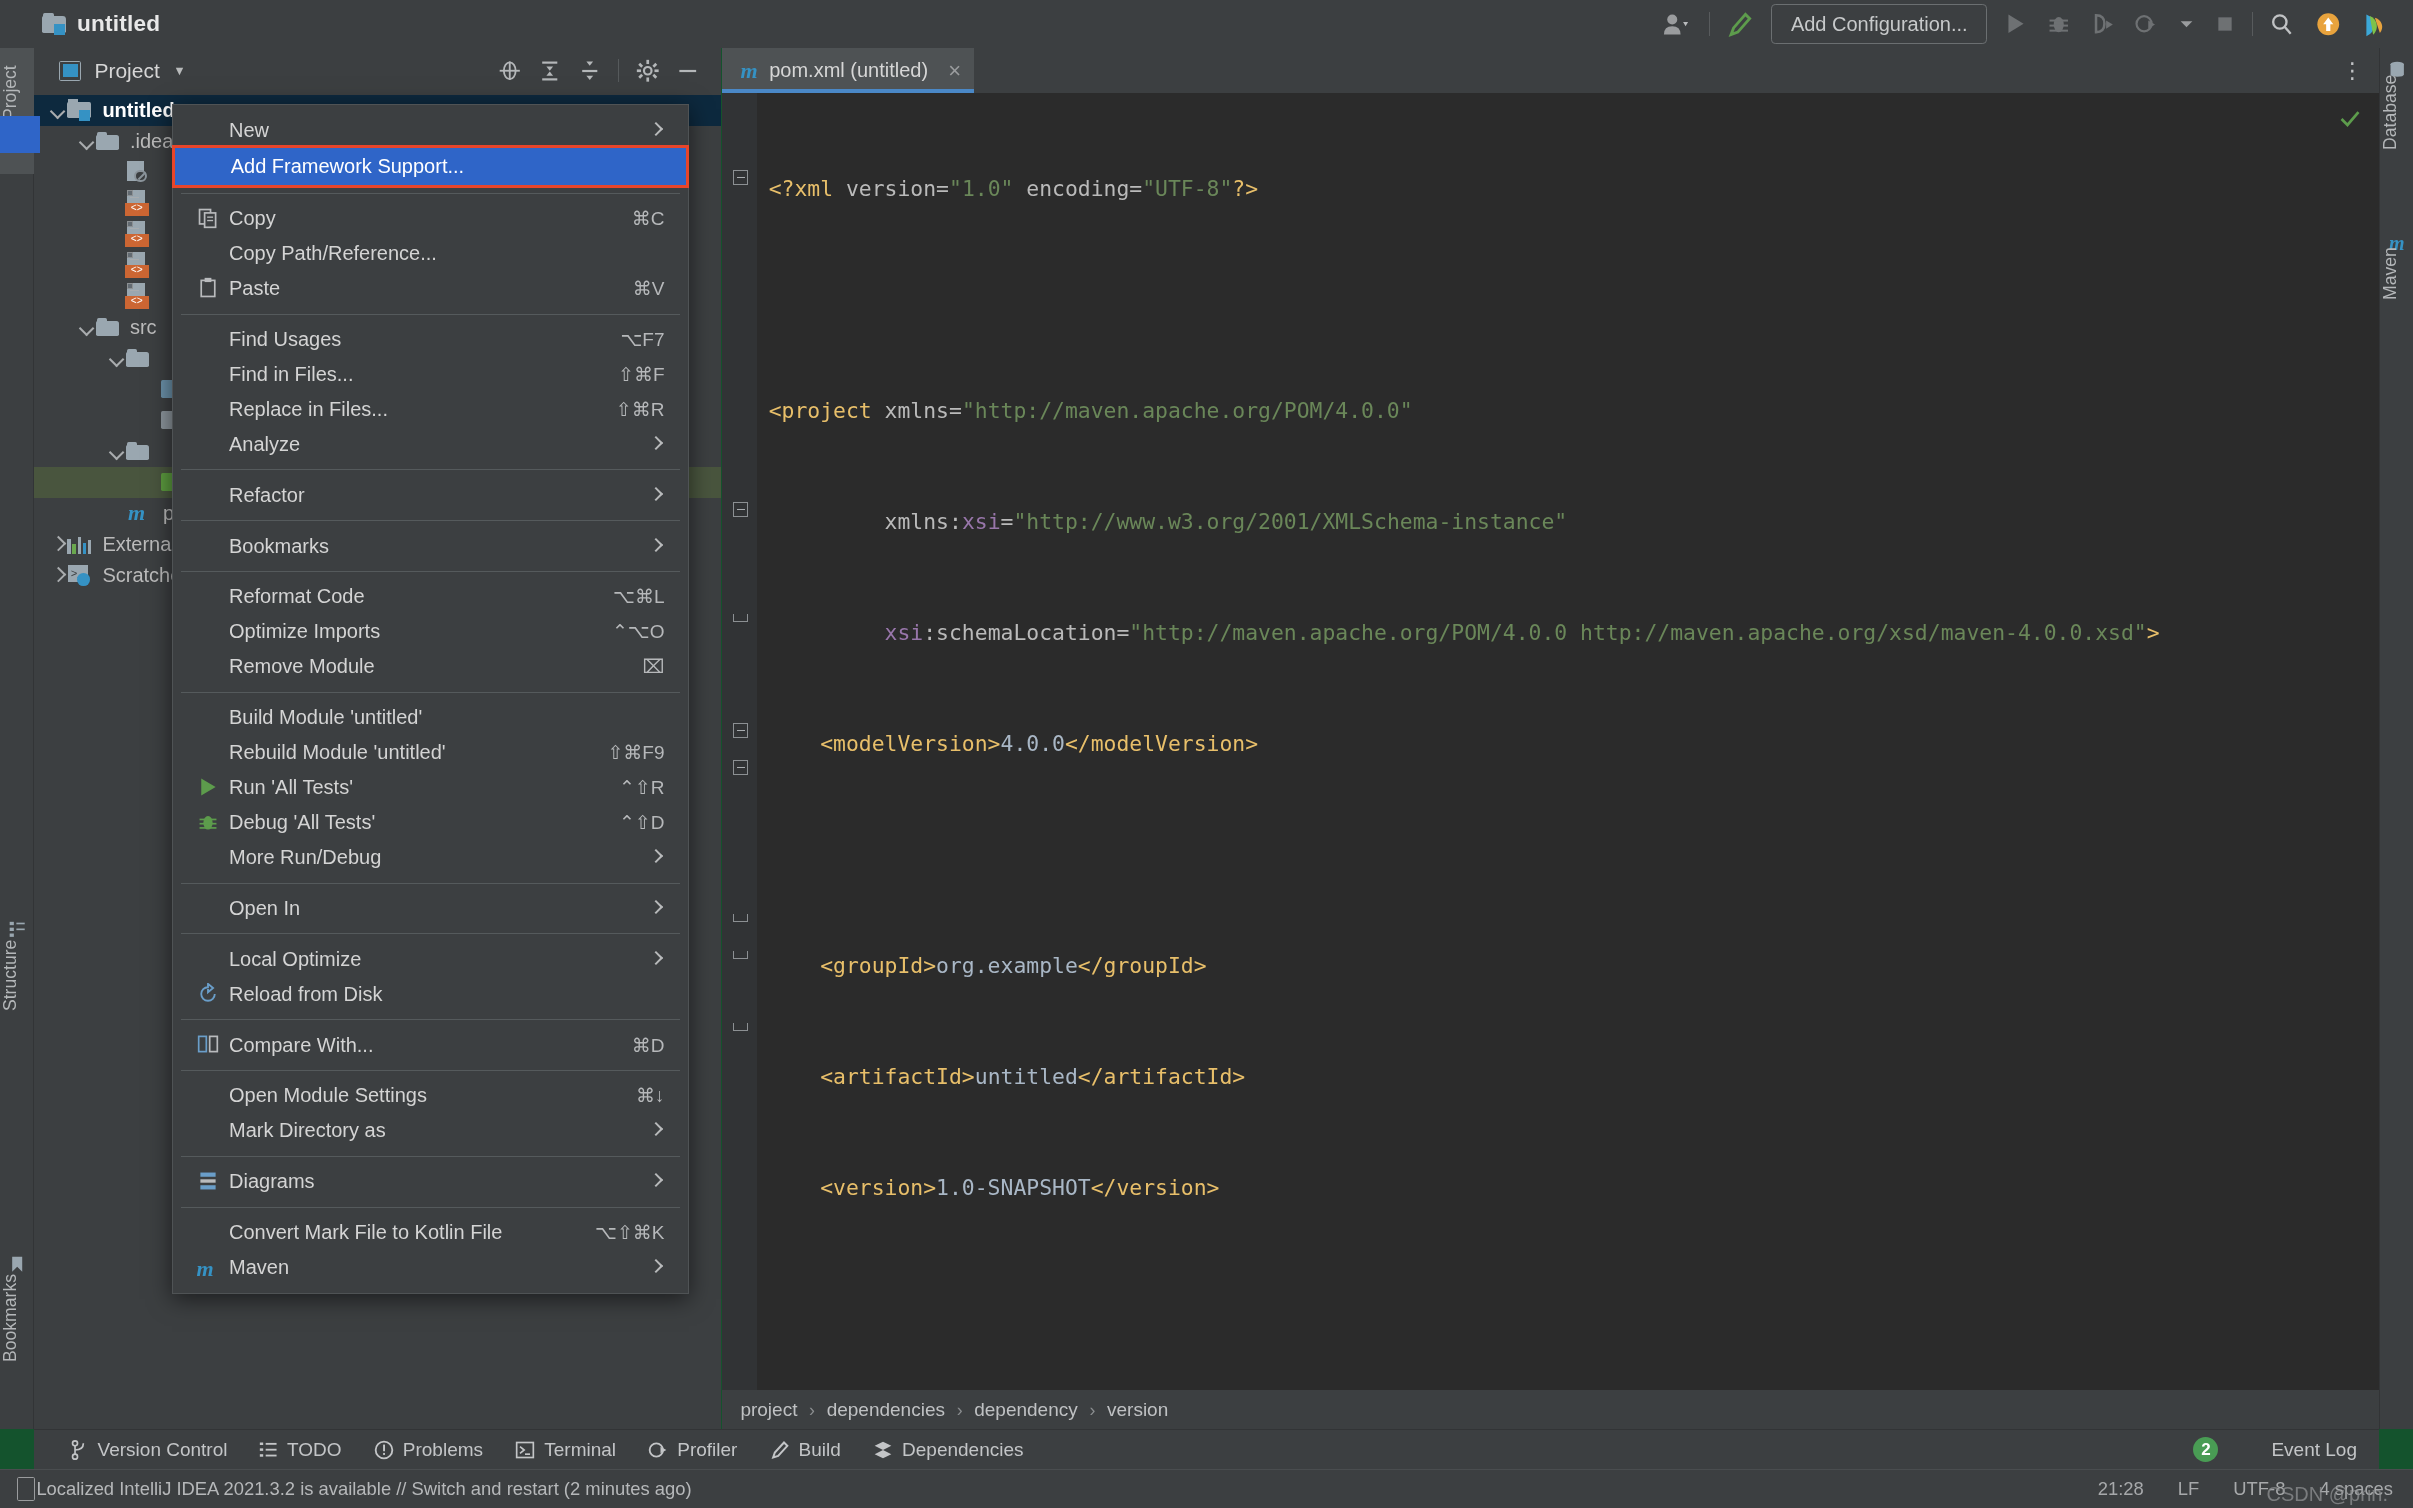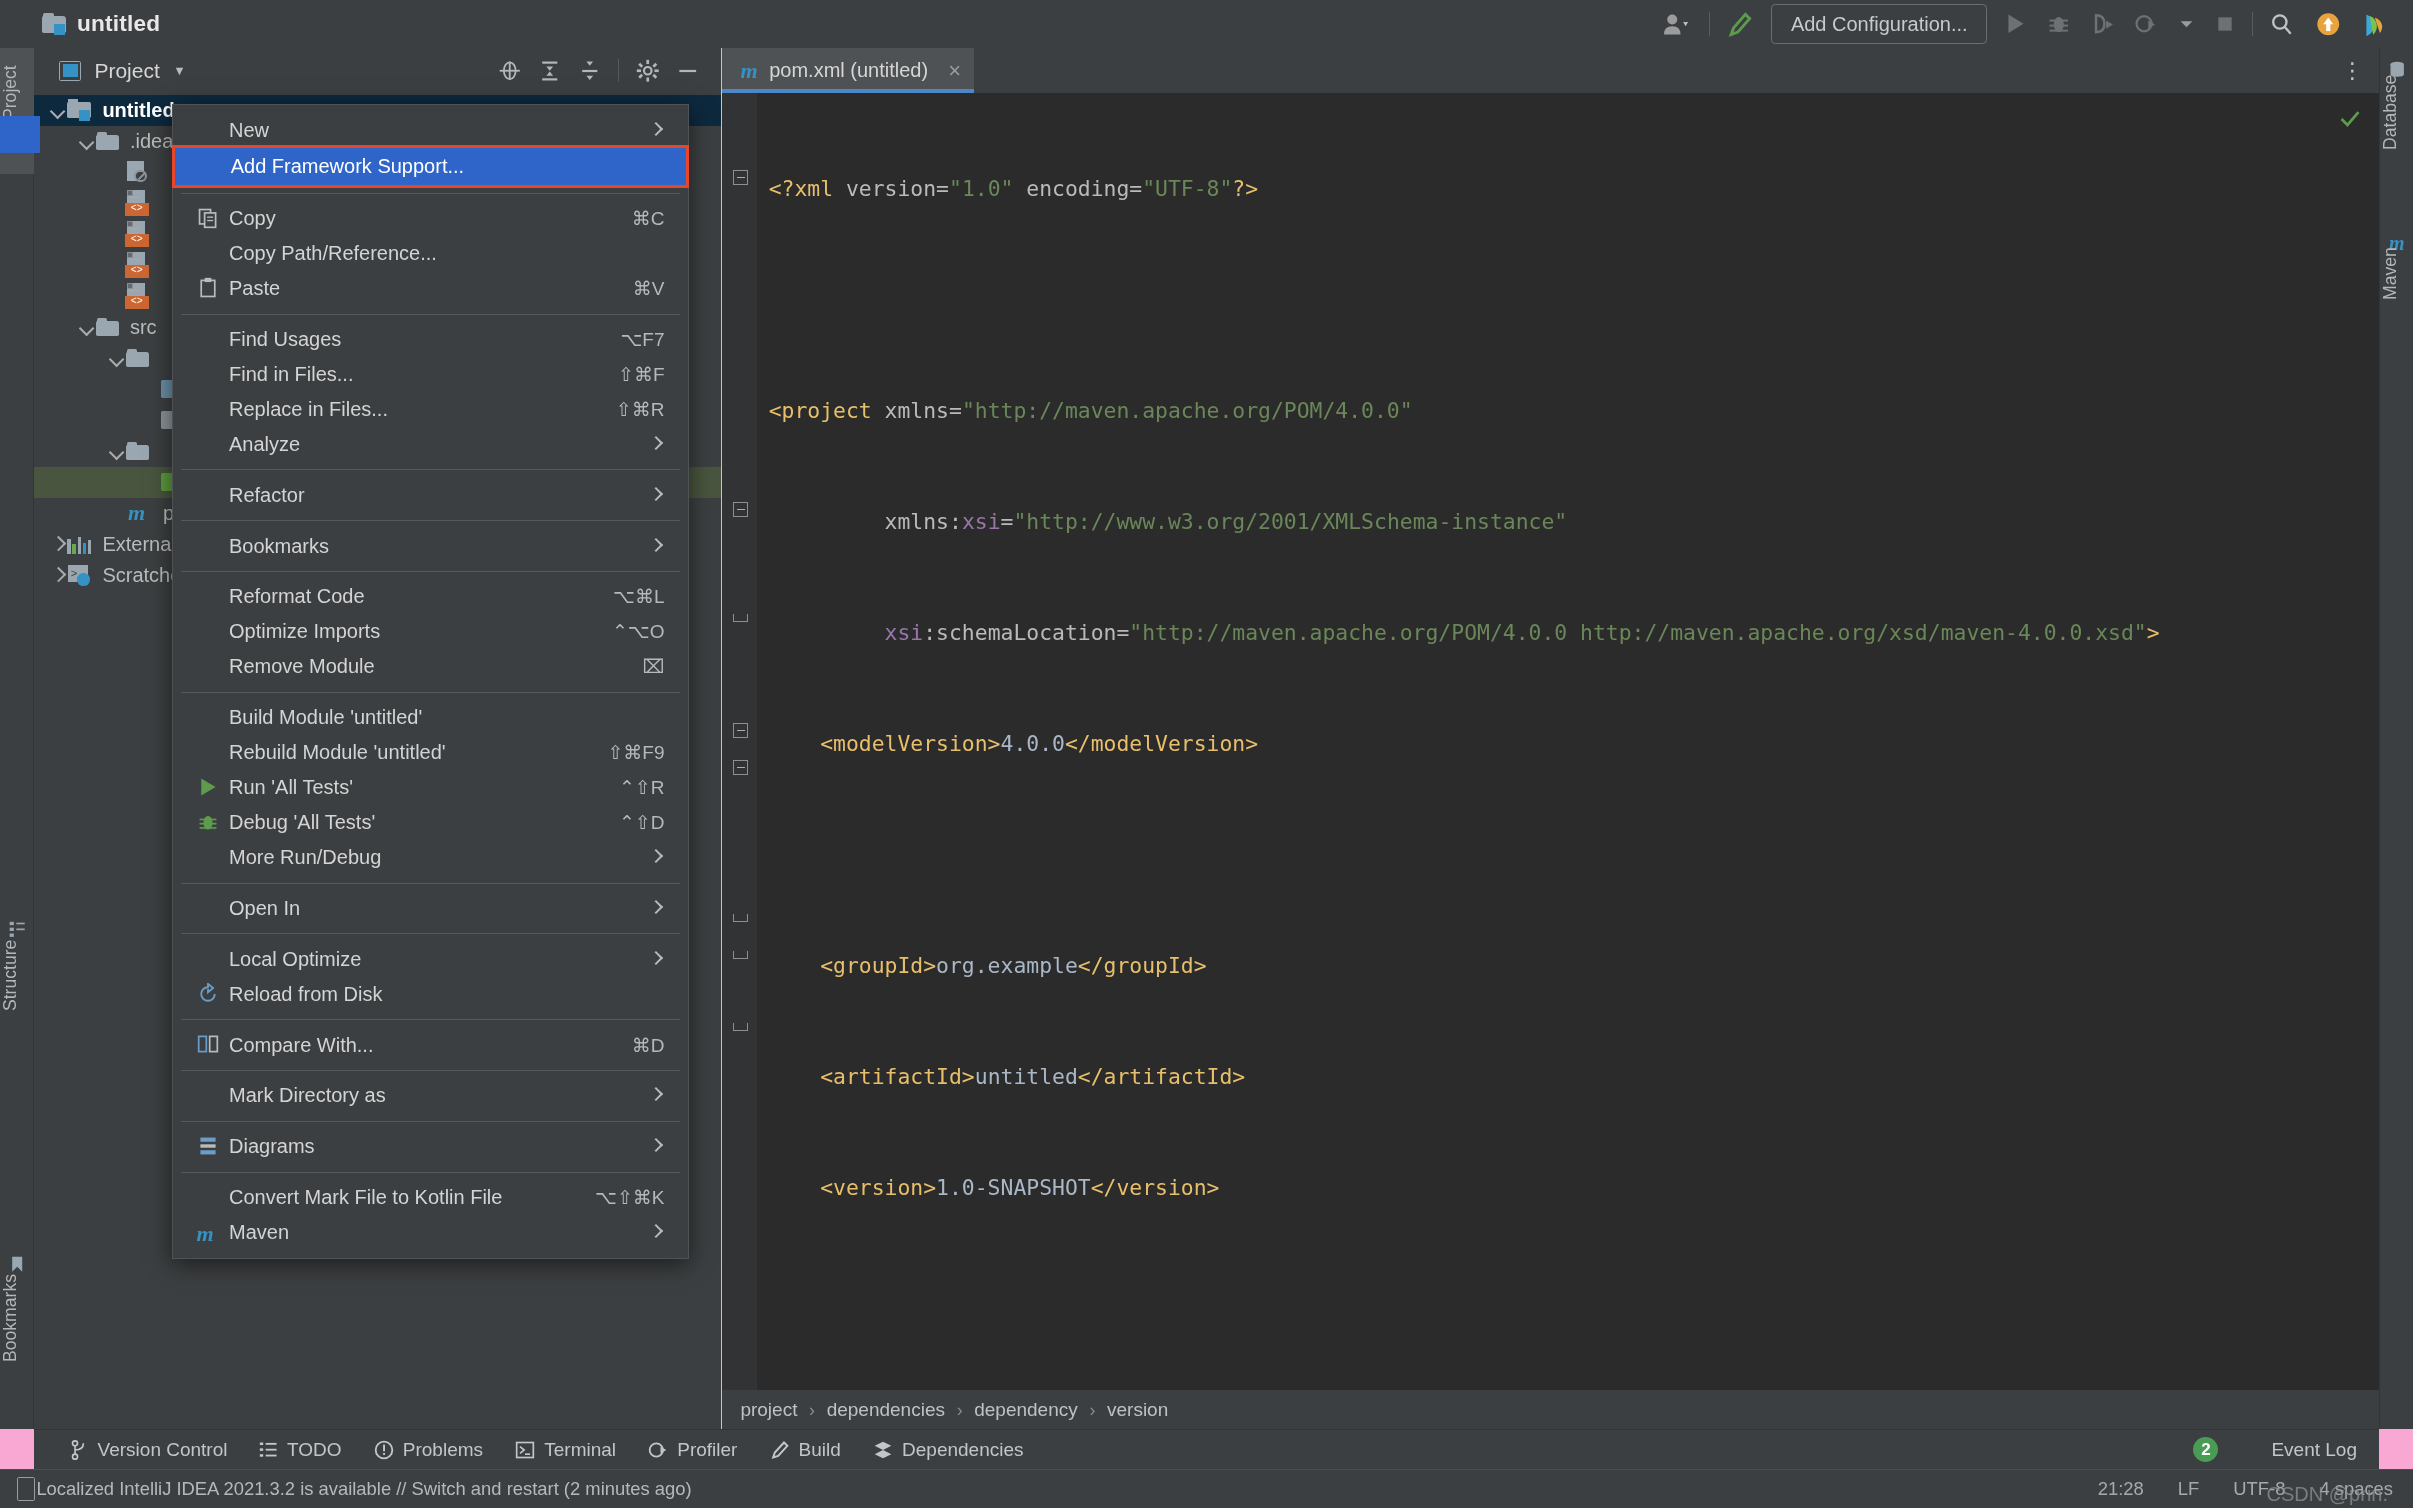--- a/index.html
+++ b/index.html
@@ -2,21 +2,21 @@
 <html style="font-size:13.4px"><head>
 <meta charset="utf-8">
 <style>
   * { box-sizing: border-box; margin: 0; padding: 0; }
   html, body {
     width: 2413px; height: 1508px;
     background: #3c3f41;
     font-family: "Liberation Sans", sans-serif;
     overflow: hidden;
   }
-  .app { position: relative; width: 2413px; height: 1508px; background: #f9a8d4; }
+  .app { position: relative; width: 2413px; height: 1508px; background: #14532d; }
 
   
   .titlebar {
     position: absolute; left: 0; top: 0; width: 2413px; height: 48px;
     background: #3c3f41; display: flex; align-items: center;
   }
   .titlebar-left { display: flex; align-items: center; padding-left: 42px; gap: 10px; }
   .title-text { color: #e8e8e8; font-size: 22.6px; font-weight: bold; letter-spacing: 0.2px; }
   .proj-folder-ic { position: relative; width: 25px; height: 22px; }
   .proj-folder-ic .f1 { position: absolute; left: 0; top: 2.5px; width: 24px; height: 17px; background: #9aa7b0; border-radius: 1.7px 3.4px 1.7px 1.7px; }
@@ -712,20 +712,24 @@
           <rect x="15" y="4" width="9" height="18" fill="none" stroke="#b9bbbd" stroke-width="2"></rect>
         </svg>
       </span>
       <span class="mi-label">Compare With...</span>
       <span class="mi-short">⌘D</span>
     </div>
 
     <div class="mi-sep"></div>
 
     <div class="mi">
+      <span class="mi-label">Open Module Settings</span>
+      <span class="mi-short">⌘↓</span>
+    </div>
+    <div class="mi">
       <span class="mi-label">Mark Directory as</span>
       <span class="mi-arrow"></span>
     </div>
 
     <div class="mi-sep"></div>
 
     <div class="mi">
       <span class="mi-ic">
         <svg class="svgic" width="22" height="22" viewBox="0 0 26 26">
           <rect x="4" y="3" width="18" height="5" fill="#6a9ec9"></rect>

